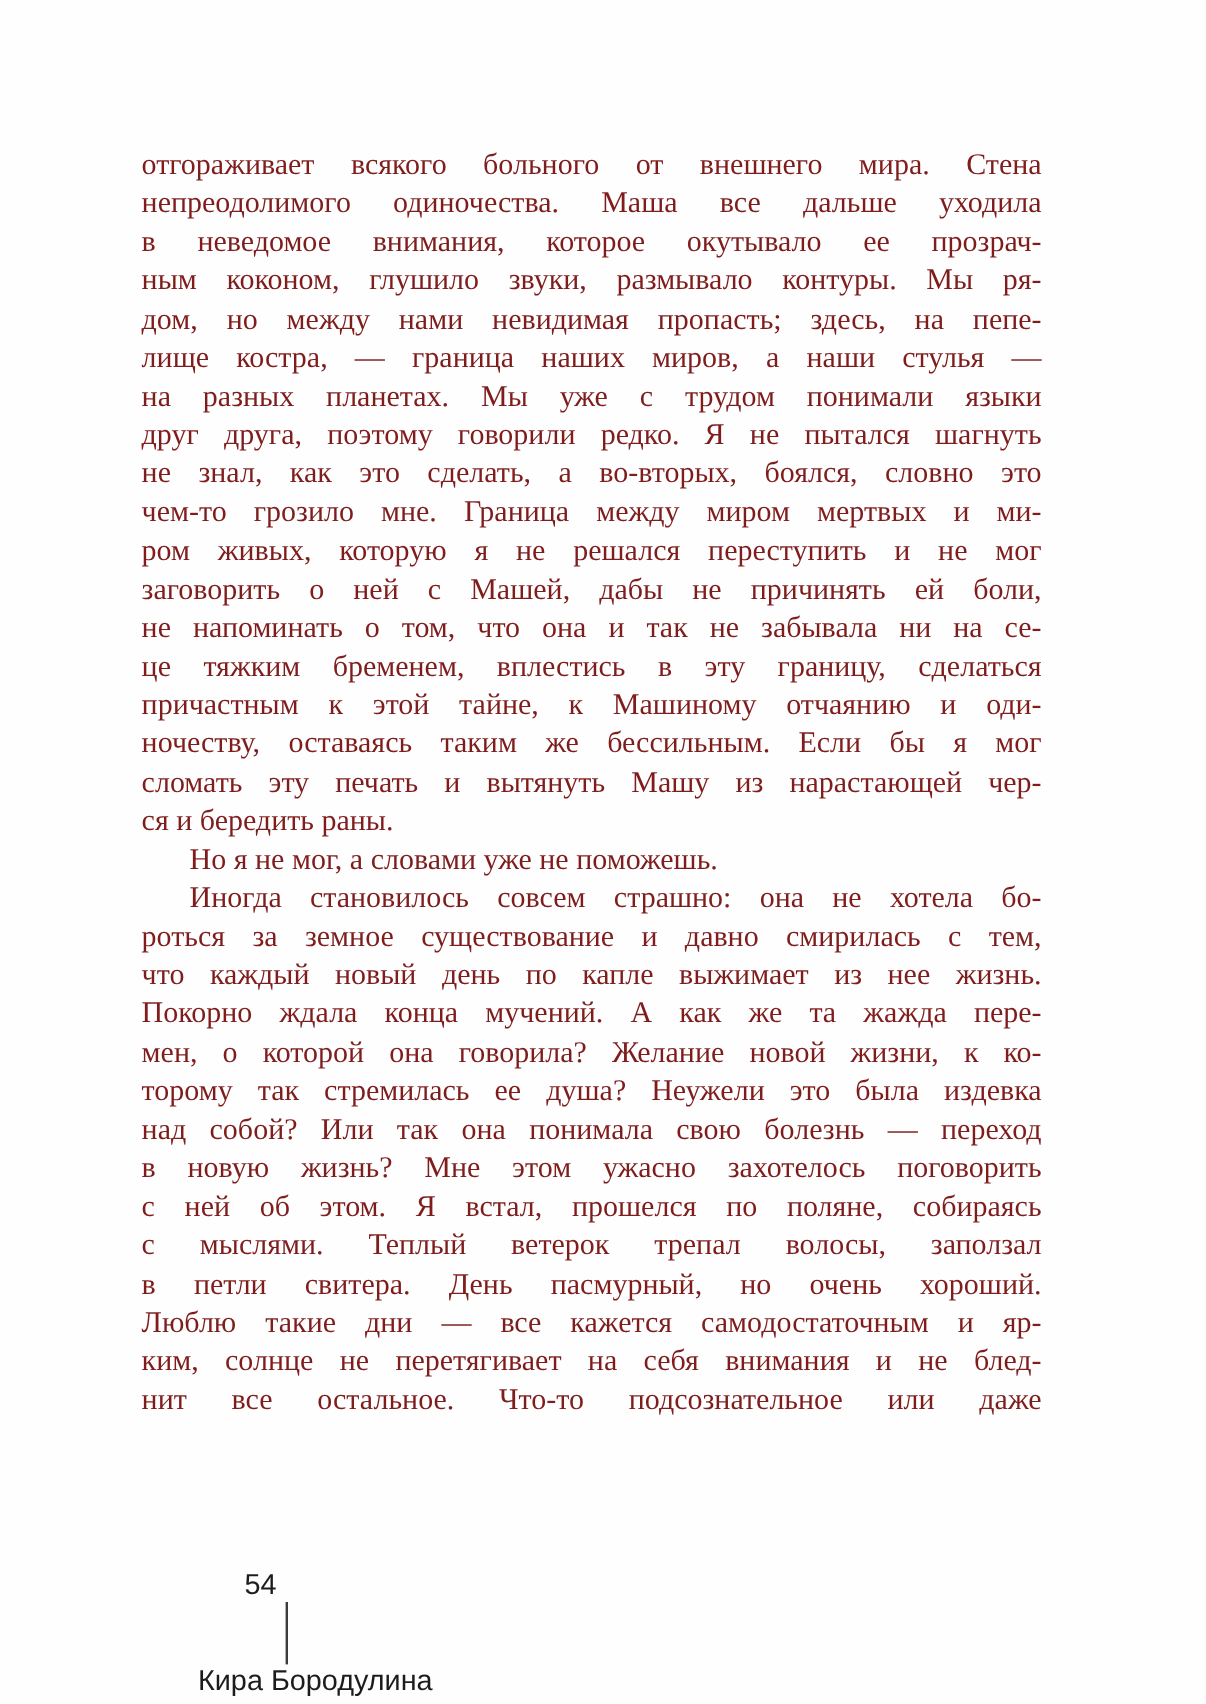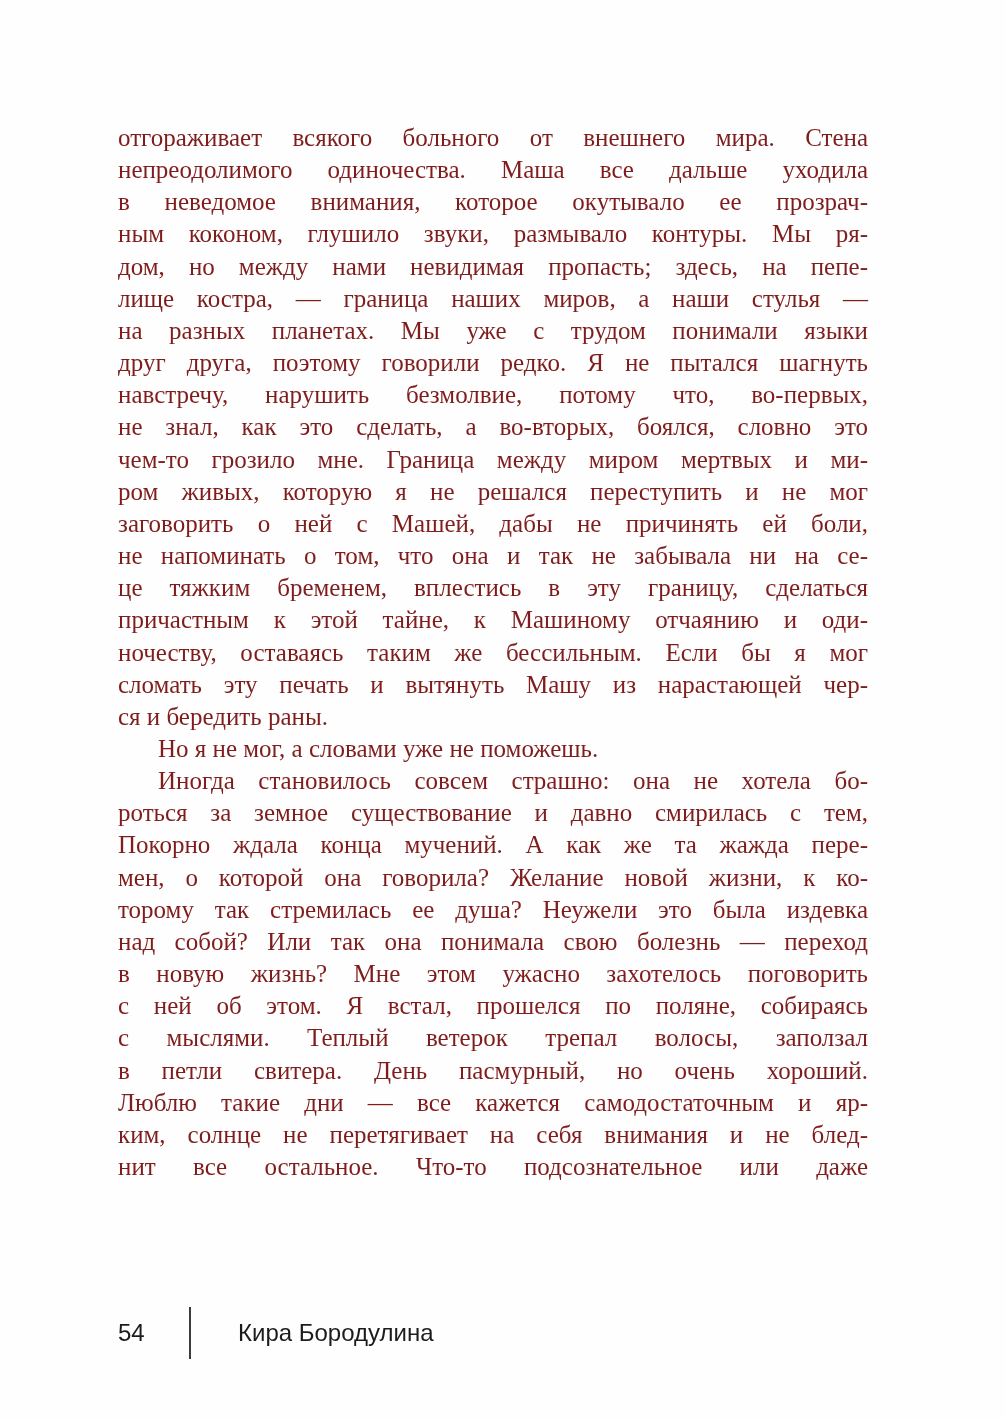--- a/index.html
+++ b/index.html
@@ -42,20 +42,21 @@
   }
   .footer {
     position: absolute;
     left: 118px;
     top: 1307px;
     height: 52px;
     display: flex;
     align-items: center;
     font-family: "Liberation Sans", "DejaVu Sans", sans-serif;
     color: #1c1c1c;
+    flex-direction: column;
   }
   .page-num {
     font-size: 24px;
     width: 71px;
     flex: 0 0 auto;
   }
   .footer-divider {
     width: 2px;
     height: 52px;
     background: #3c3c3c;
@@ -74,38 +75,38 @@
   <div class="body-text" id="body-text">
       <div class="paragraph">
         <div class="line">отгораживает всякого больного от внешнего мира. Стена</div>
         <div class="line">непреодолимого одиночества. Маша все дальше уходила</div>
         <div class="line">в неведомое внимания, которое окутывало ее прозрач-</div>
         <div class="line">ным коконом, глушило звуки, размывало контуры. Мы ря-</div>
         <div class="line">дом, но между нами невидимая пропасть; здесь, на пепе-</div>
         <div class="line">лище костра, — граница наших миров, а наши стулья —</div>
         <div class="line">на разных планетах. Мы уже с трудом понимали языки</div>
         <div class="line">друг друга, поэтому говорили редко. Я не пытался шагнуть</div>
-        <div class="line">навстречу, нарушить безмолвие, потому что, во-первых,</div>
         <div class="line">не знал, как это сделать, а во-вторых, боялся, словно это</div>
         <div class="line">чем-то грозило мне. Граница между миром мертвых и ми-</div>
         <div class="line">ром живых, которую я не решался переступить и не мог</div>
         <div class="line">заговорить о ней с Машей, дабы не причинять ей боли,</div>
         <div class="line">не напоминать о том, что она и так не забывала ни на се-</div>
         <div class="line">це тяжким бременем, вплестись в эту границу, сделаться</div>
         <div class="line">причастным к этой тайне, к Машиному отчаянию и оди-</div>
         <div class="line">ночеству, оставаясь таким же бессильным. Если бы я мог</div>
         <div class="line">сломать эту печать и вытянуть Машу из нарастающей чер-</div>
         <div class="line last">ся и бередить раны.</div>
       </div>
       <div class="paragraph">
         <div class="line indent last">Но я не мог, а словами уже не поможешь.</div>
       </div>
       <div class="paragraph">
         <div class="line indent">Иногда становилось совсем страшно: она не хотела бо-</div>
         <div class="line">роться за земное существование и давно смирилась с тем,</div>
+        <div class="line">что каждый новый день по капле выжимает из нее жизнь.</div>
         <div class="line">Покорно ждала конца мучений. А как же та жажда пере-</div>
         <div class="line">мен, о которой она говорила? Желание новой жизни, к ко-</div>
         <div class="line">торому так стремилась ее душа? Неужели это была издевка</div>
         <div class="line">над собой? Или так она понимала свою болезнь — переход</div>
         <div class="line">в новую жизнь? Мне этом ужасно захотелось поговорить</div>
         <div class="line">с ней об этом. Я встал, прошелся по поляне, собираясь</div>
         <div class="line">с мыслями. Теплый ветерок трепал волосы, заползал</div>
         <div class="line">в петли свитера. День пасмурный, но очень хороший.</div>
         <div class="line">Люблю такие дни — все кажется самодостаточным и яр-</div>
         <div class="line">ким, солнце не перетягивает на себя внимания и не блед-</div>

